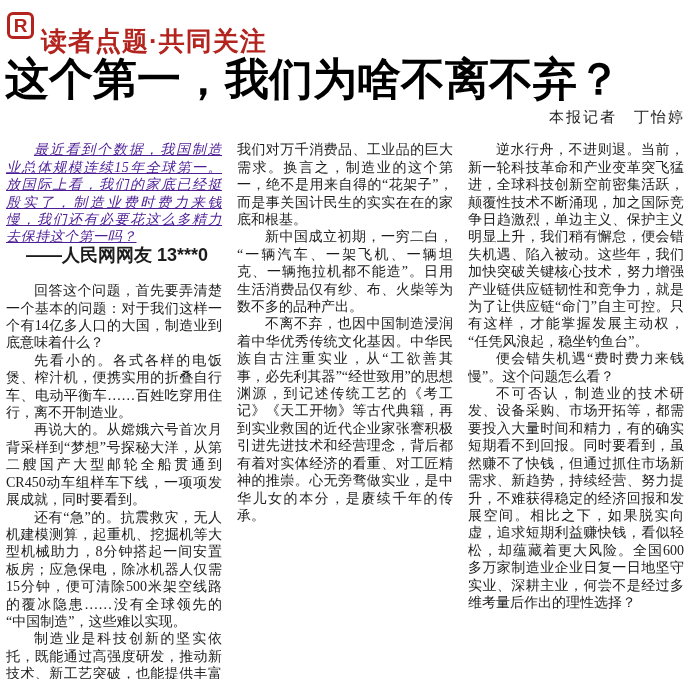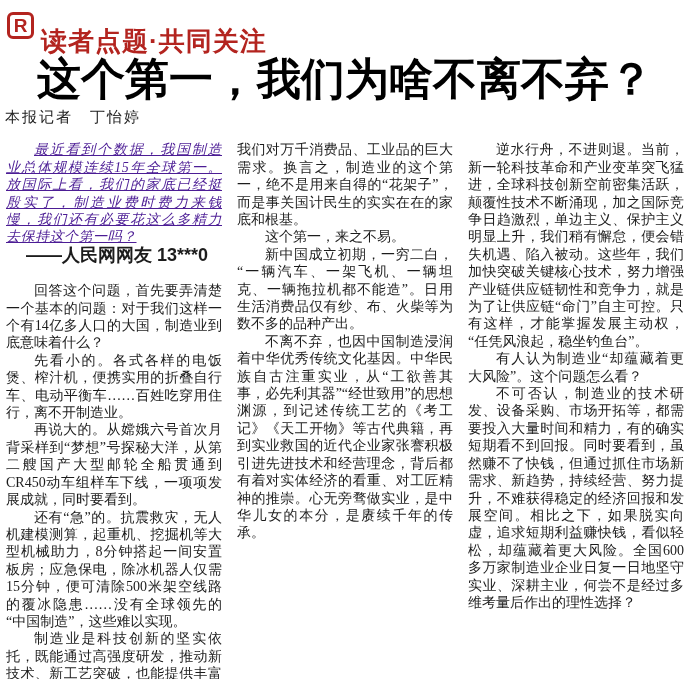--- a/index.html
+++ b/index.html
@@ -39,30 +39,29 @@
     font-family: "Liberation Sans", "DejaVu Sans", sans-serif;
     font-weight: bold;
     font-size: 26px;
     letter-spacing: 1px;
     line-height: 1;
     margin-top: 32px;
   }
   
   .headline {
     margin: 14px 0 4px 0;
-    text-align: center;
     font-weight: 900;
     font-size: 44px;
     line-height: 1.1;
     color: #000;
     letter-spacing: 0px;
     font-family: "Liberation Serif", "DejaVu Serif", serif;
   }
   .byline {
-    text-align: left;
+    text-align: right;
     font-size: 15px;
     color: #222;
     margin: 2px 0 12px 0;
     letter-spacing: 2px;
   }
   
   .columns {
     display: flex;
     gap: 15px;
     padding: 2px 1px 0 1px;
@@ -123,27 +122,26 @@
       <p>回答这个问题，首先要弄清楚一个基本的问题：对于我们这样一个有14亿多人口的大国，制造业到底意味着什么？</p>
       <p>先看小的。各式各样的电饭煲、榨汁机，便携实用的折叠自行车、电动平衡车……百姓吃穿用住行，离不开制造业。</p>
       <p>再说大的。从嫦娥六号首次月背采样到“梦想”号探秘大洋，从第二艘国产大型邮轮全船贯通到CR450动车组样车下线，一项项发展成就，同时要看到。</p>
       <p>还有“急”的。抗震救灾，无人机建模测算，起重机、挖掘机等大型机械助力，8分钟搭起一间安置板房；应急保电，除冰机器人仅需15分钟，便可清除500米架空线路的覆冰隐患……没有全球领先的“中国制造”，这些难以实现。</p>
       <p>制造业是科技创新的坚实依托，既能通过高强度研发，推动新技术、新工艺突破，也能提供丰富应用场景、加快科技成果转化为现实生产力。制造业还是吸纳就业的重要载体、事关亿万百姓的饭碗。第五次全国经济普查结果显示，制造业法人单位从业人员超1亿人，占第二、三产业法人单位从业人员的比重为24.4%。</p>
 
     </div>
 
     <div class="col">
       <p class="no-indent">我们对万千消费品、工业品的巨大需求。换言之，制造业的这个第一，绝不是用来自得的“花架子”，而是事关国计民生的实实在在的家底和根基。</p>
-      <p>这个第一，来之不易。</p>
       <p>新中国成立初期，一穷二白，“一辆汽车、一架飞机、一辆坦克、一辆拖拉机都不能造”。日用生活消费品仅有纱、布、火柴等为数不多的品种产出。</p>
       <p>不离不弃，也因中国制造浸润着中华优秀传统文化基因。中华民族自古注重实业，从“工欲善其事，必先利其器”“经世致用”的思想渊源，到记述传统工艺的《考工记》《天工开物》等古代典籍，再到实业救国的近代企业家张謇积极引进先进技术和经营理念，背后都有着对实体经济的看重、对工匠精神的推崇。心无旁骛做实业，是中华儿女的本分，是赓续千年的传承。</p>
 
     </div>
 
     <div class="col">
       <p>逆水行舟，不进则退。当前，新一轮科技革命和产业变革突飞猛进，全球科技创新空前密集活跃，颠覆性技术不断涌现，加之国际竞争日趋激烈，单边主义、保护主义明显上升，我们稍有懈怠，便会错失机遇、陷入被动。这些年，我们加快突破关键核心技术，努力增强产业链供应链韧性和竞争力，就是为了让供应链“命门”自主可控。只有这样，才能掌握发展主动权，“任凭风浪起，稳坐钓鱼台”。</p>
-      <p>有人认为制造业“却蕴藏着更大风险”。这个问题怎么看？</p>
+      <p>便会错失机遇“费时费力来钱慢”。这个问题怎么看？</p>
       <p>不可否认，制造业的技术研发、设备采购、市场开拓等，都需要投入大量时间和精力，有的确实短期看不到回报。同时要看到，虽然赚不了快钱，但通过抓住市场新需求、新趋势，持续经营、努力提升，不难获得稳定的经济回报和发展空间。相比之下，如果脱实向虚，追求短期利益赚快钱，看似轻松，却蕴藏着更大风险。全国600多万家制造业企业日复一日地坚守实业、深耕主业，何尝不是经过多维考量后作出的理性选择？</p>
 
     </div>
 
   </div>
 </div>
 
 </body></html>

